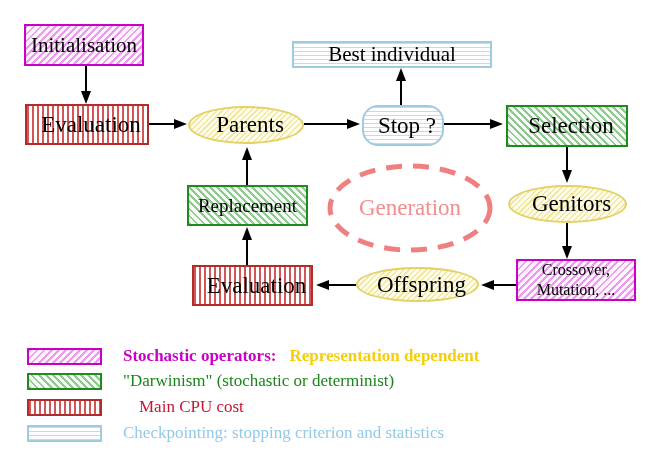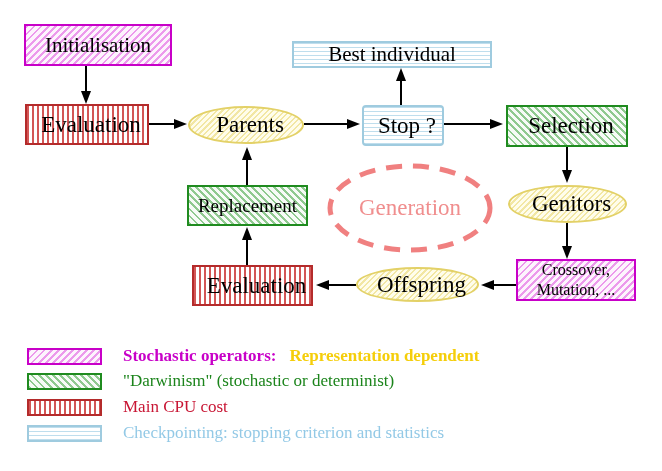--- a/index.html
+++ b/index.html
@@ -26,49 +26,49 @@
   }
   .p-cyan{
     border:2px solid #9FCBDF;
     background:repeating-linear-gradient(180deg,#BFDEED 0 1.5px,rgba(0,0,0,0) 1.5px 4px),#ffffff;
   }
   .p-yellow{
     border:2px solid #E3D167;border-radius:50%;
     background:repeating-linear-gradient(135deg,#F2E7A4 0 1.5px,rgba(0,0,0,0) 1.5px 4px),#FFFDEB;
     justify-content:center;
   }
-  .rounded{border-radius:4px;} .f21{font-size:21px;} .f23{font-size:23px;padding-left:8px;} .f19{font-size:19px;}
+  .rounded{border-radius:16px;} .f21{font-size:21px;} .f23{font-size:23px;padding-left:8px;} .f19{font-size:19px;}
   .two-line{font-size:16px;line-height:1.25;}
   
   .shaft{position:absolute;background:#000;}
   .head{position:absolute;width:0;height:0;}
   .head-right{border-top:5px solid transparent;border-bottom:5px solid transparent;border-left:13px solid #000;}
   .head-left {border-top:5px solid transparent;border-bottom:5px solid transparent;border-right:13px solid #000;}
   .head-down {border-left:5px solid transparent;border-right:5px solid transparent;border-top:13px solid #000;}
   .head-up   {border-left:5px solid transparent;border-right:5px solid transparent;border-bottom:13px solid #000;}
   
   #generation-wrap{position:absolute;left:325px;top:161px;width:170px;height:94px;}
   #generation-label{
     position:absolute;left:325px;top:161px;width:170px;height:94px;
     display:flex;align-items:center;justify-content:center;
     color:#F08E8E;font-size:23px;
   }
   
   .legend-row{position:absolute;left:27px;display:flex;align-items:center;}
   .swatch{width:75px;height:17px;box-sizing:border-box;flex:0 0 auto;}
   .legend-text{margin-left:21px;font-size:17px;white-space:nowrap;}
   .lg-magenta{color:#C800C8;} .lg-gold{color:#F5CE0A;margin-left:13px;}
-  .lg-green{color:#1B841B;} .lg-crimson{color:#C81634;} .lg-blue{color:#93C9E6;}
+  .lg-green{color:#1B841B;} .lg-crimson{color:#C81634;margin-left:16px;} .lg-blue{color:#93C9E6;}
 </style>
 </head>
 <body>
 
 <div id="canvas">
 
-  <div class="node p-magenta f21" style="left:24px;top:24px;width:148px;height:42px;">
+  <div class="node p-magenta f21" style="left:24px;top:24px;width:120px;height:42px;">
     <span>Initialisation</span>
   </div>
 
   <div class="node p-red f23" style="left:25px;top:104px;width:124px;height:41px;">
     <span>Evaluation</span>
   </div>
 
   <div class="node p-yellow f23" style="left:188px;top:106px;width:116px;height:38px;">
     <span>Parents</span>
   </div>

